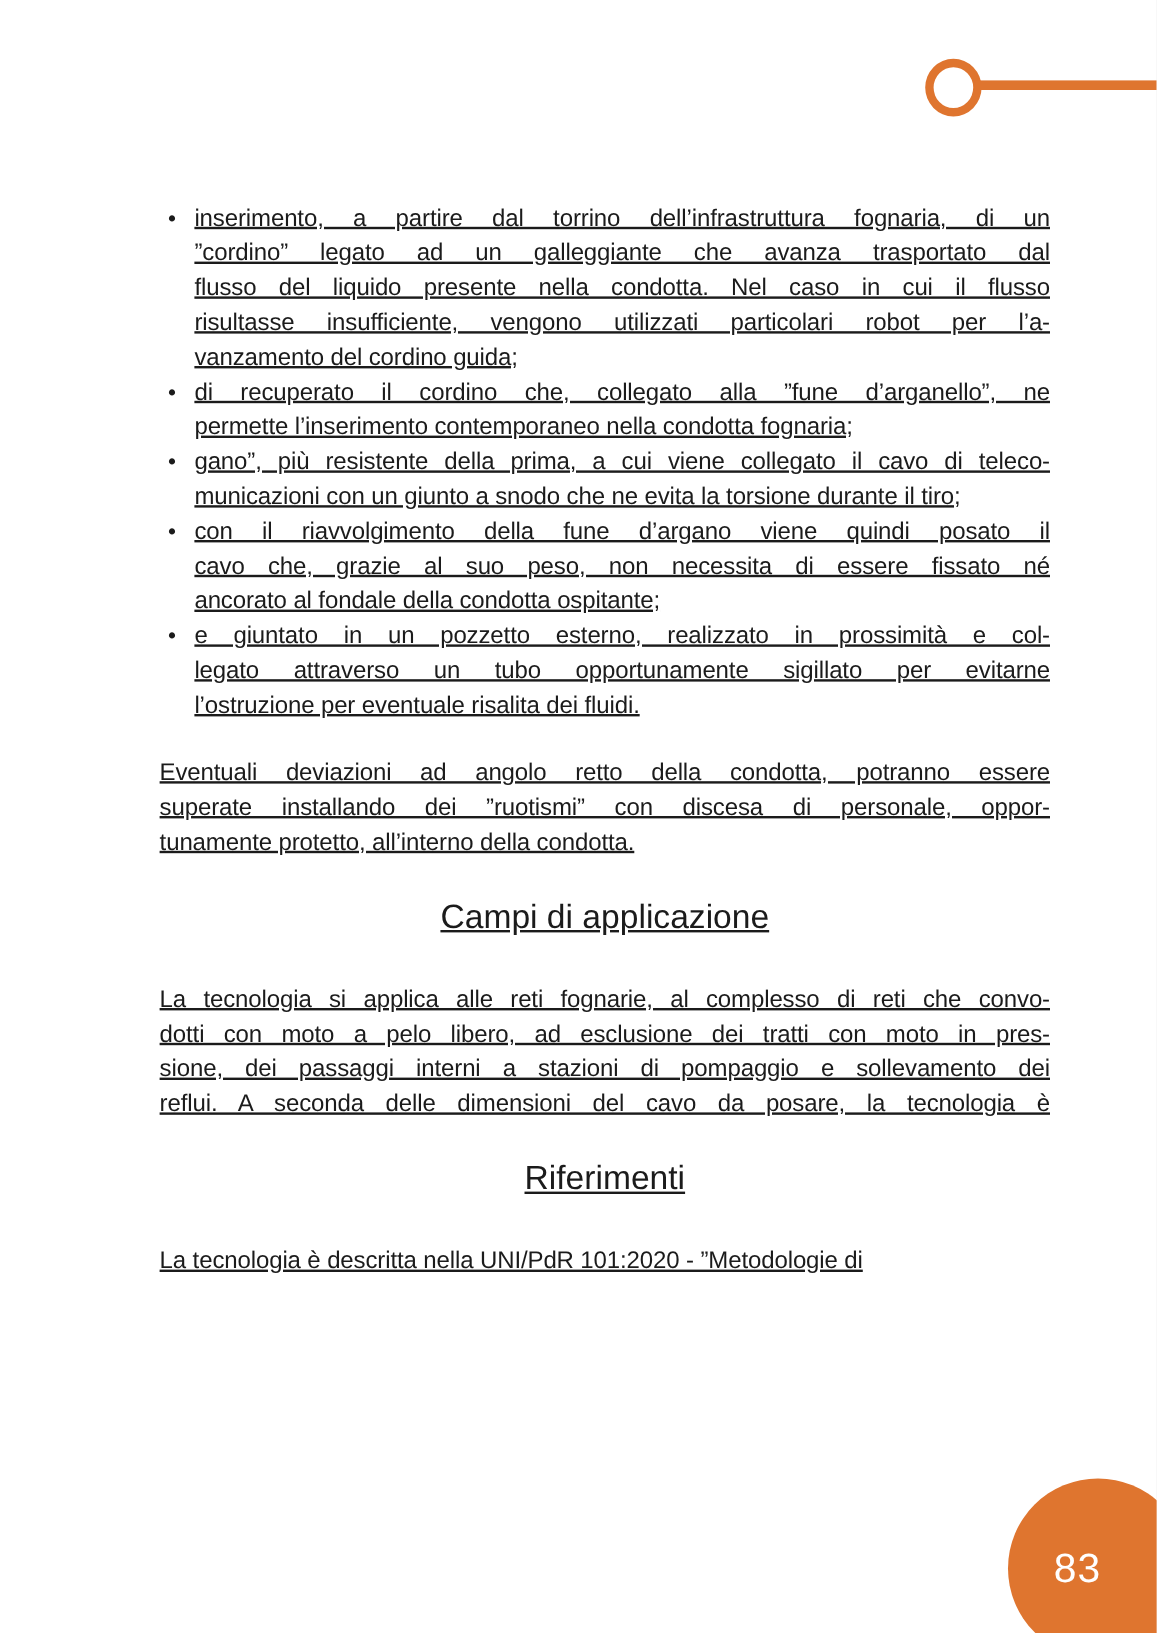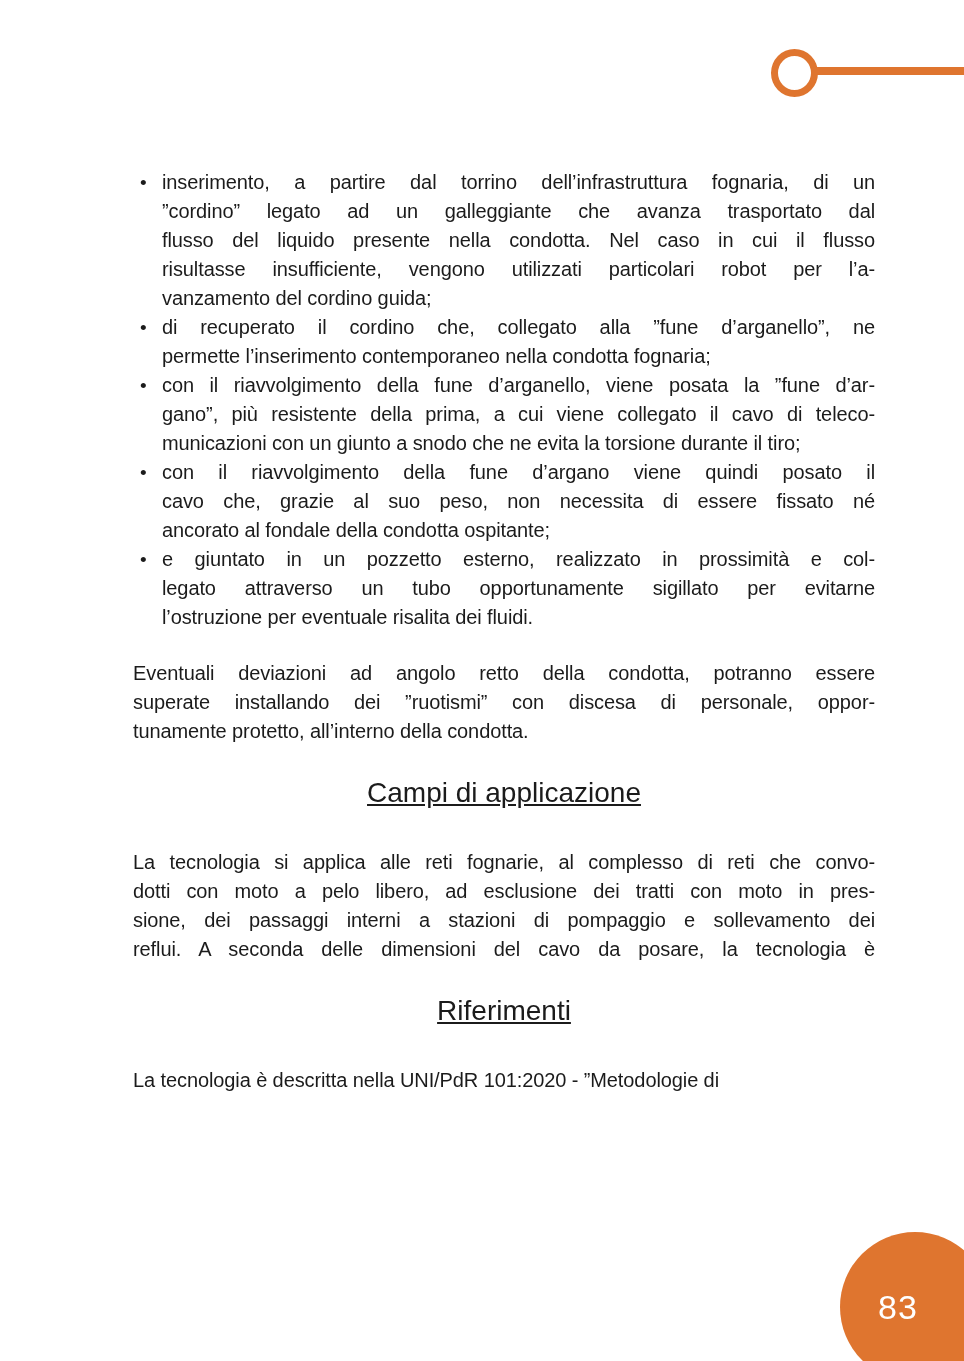--- a/index.html
+++ b/index.html
@@ -27,20 +27,21 @@
   .content{
     position:absolute;left:133px;top:168px;width:742px;
     font-size:20px;
   }
   .line{
     line-height:29px;height:29px;
     text-align:justify;
     -moz-text-align-last:justify;
     text-align-last:justify;
     letter-spacing:-0.1px;
+    text-decoration:underline;
   }
   .line.last{
     -moz-text-align-last:left;
     text-align-last:left;
   }
   ul.bullets{margin:0;padding:0;list-style:none;}
   ul.bullets li{position:relative;padding-left:29px;}
   .dot{
     position:absolute;left:7px;top:0;
     font-size:19px;line-height:29px;
@@ -89,21 +90,20 @@
         <li>
           <span class="dot">•</span>
           <div>
             <div class="line">di recuperato il cordino che, collegato alla ”fune d’arganello”, ne</div>
             <div class="line last">permette l’inserimento contemporaneo nella condotta fognaria;</div>
           </div>
         </li>
         <li>
           <span class="dot">•</span>
           <div>
-            <div class="line">con il riavvolgimento della fune d’arganello, viene posata la ”fune d’ar-</div>
             <div class="line">gano”, più resistente della prima, a cui viene collegato il cavo di teleco-</div>
             <div class="line last">municazioni con un giunto a snodo che ne evita la torsione durante il tiro;</div>
           </div>
         </li>
         <li>
           <span class="dot">•</span>
           <div>
             <div class="line">con il riavvolgimento della fune d’argano viene quindi posato il</div>
             <div class="line">cavo che, grazie al suo peso, non necessita di essere fissato né</div>
             <div class="line last">ancorato al fondale della condotta ospitante;</div>

